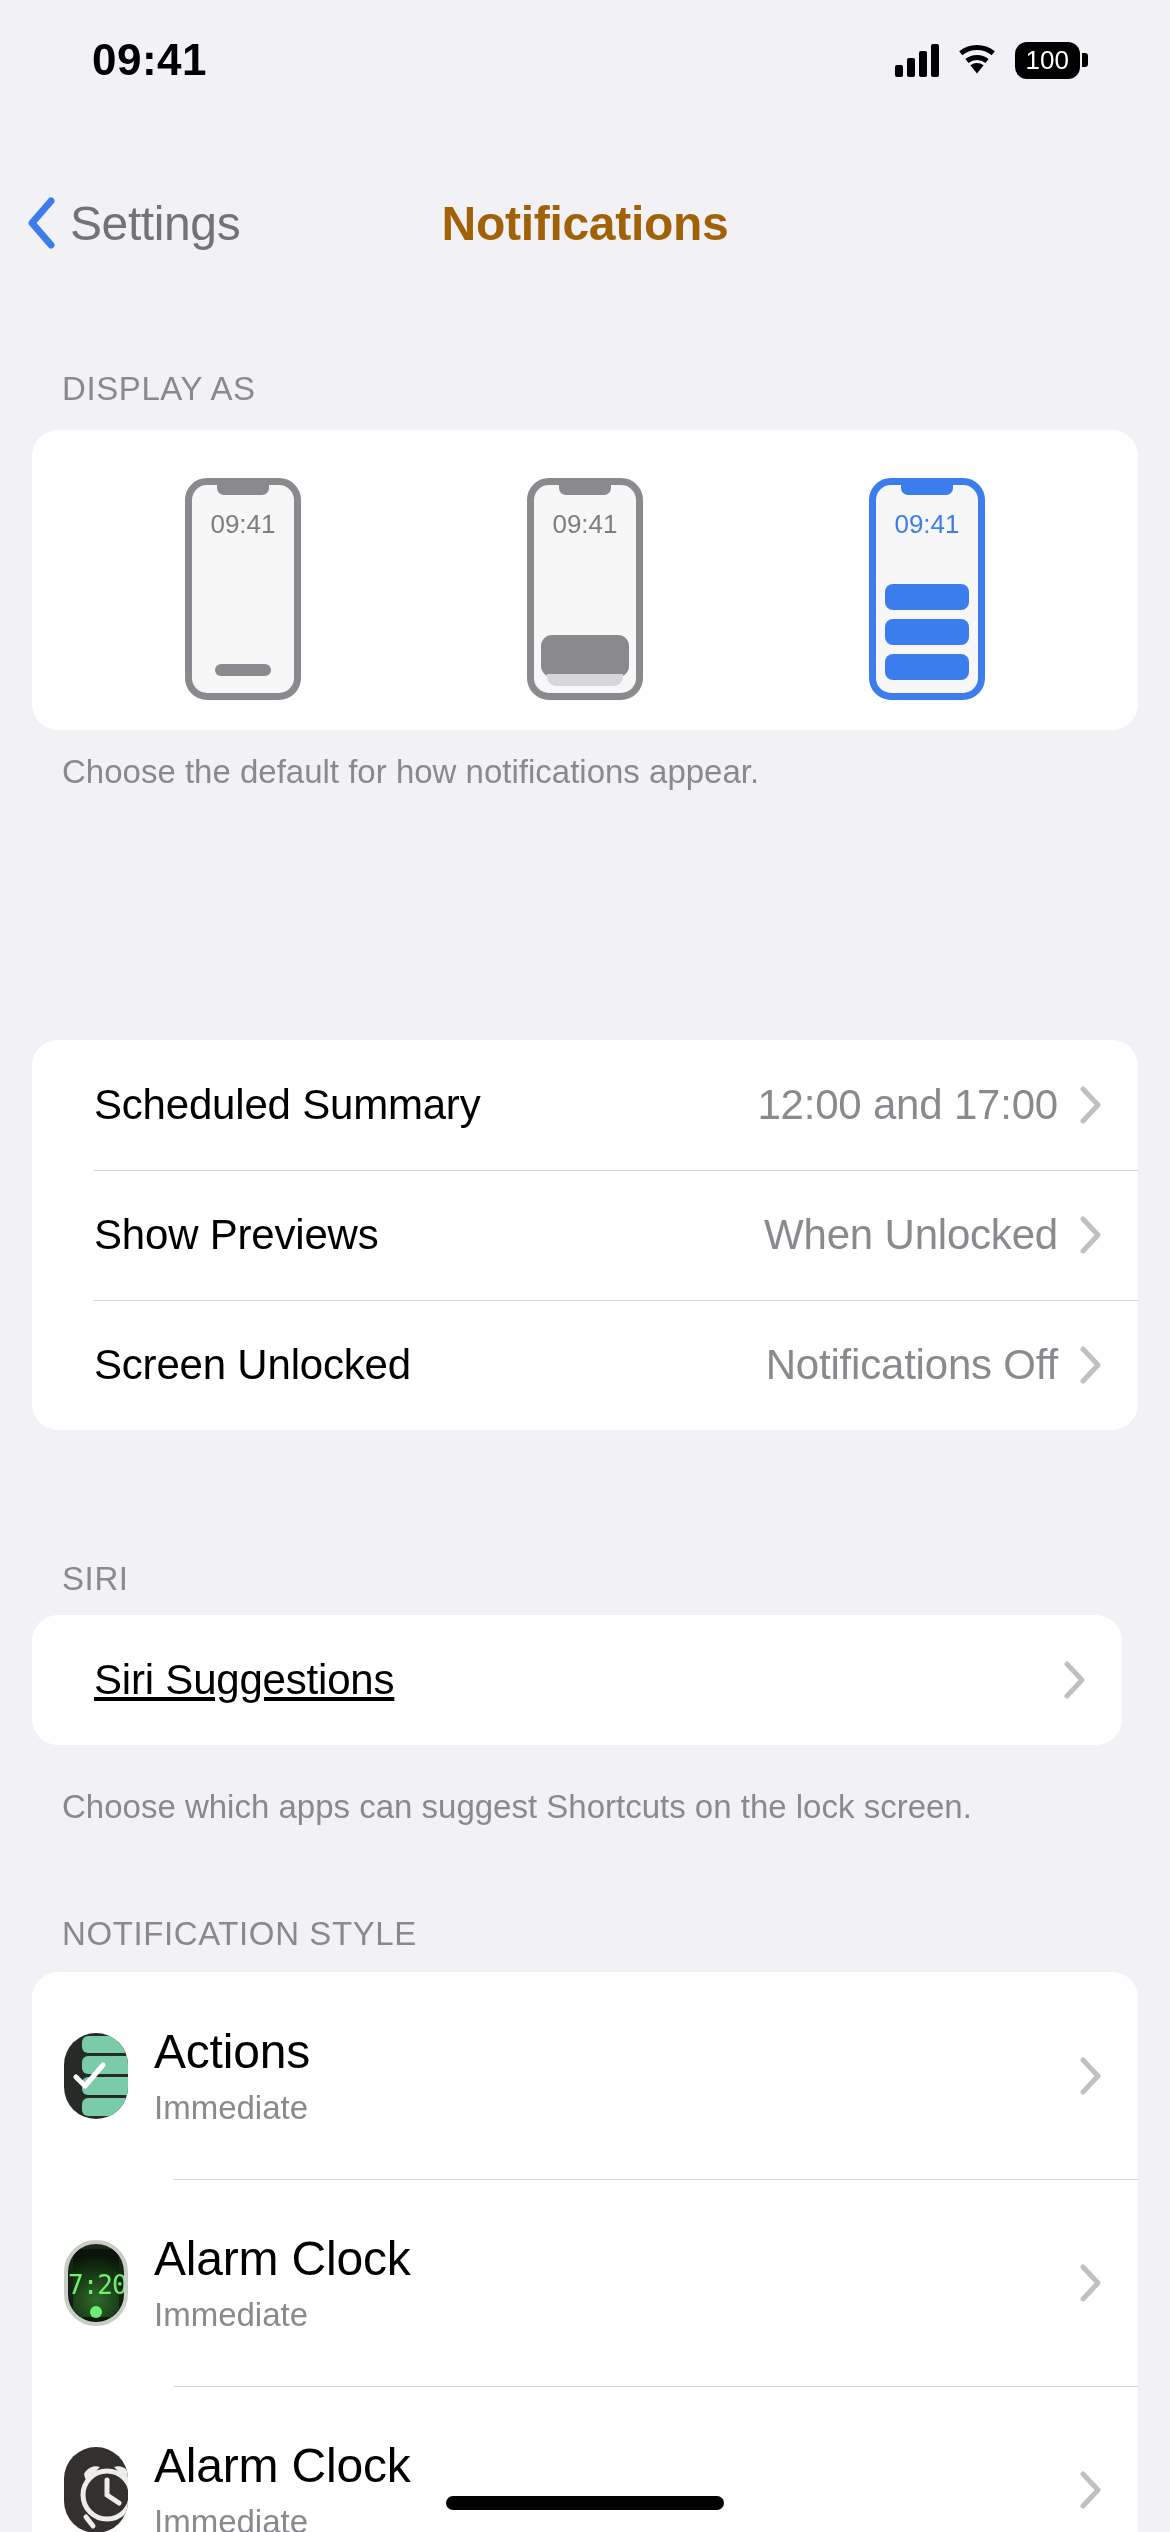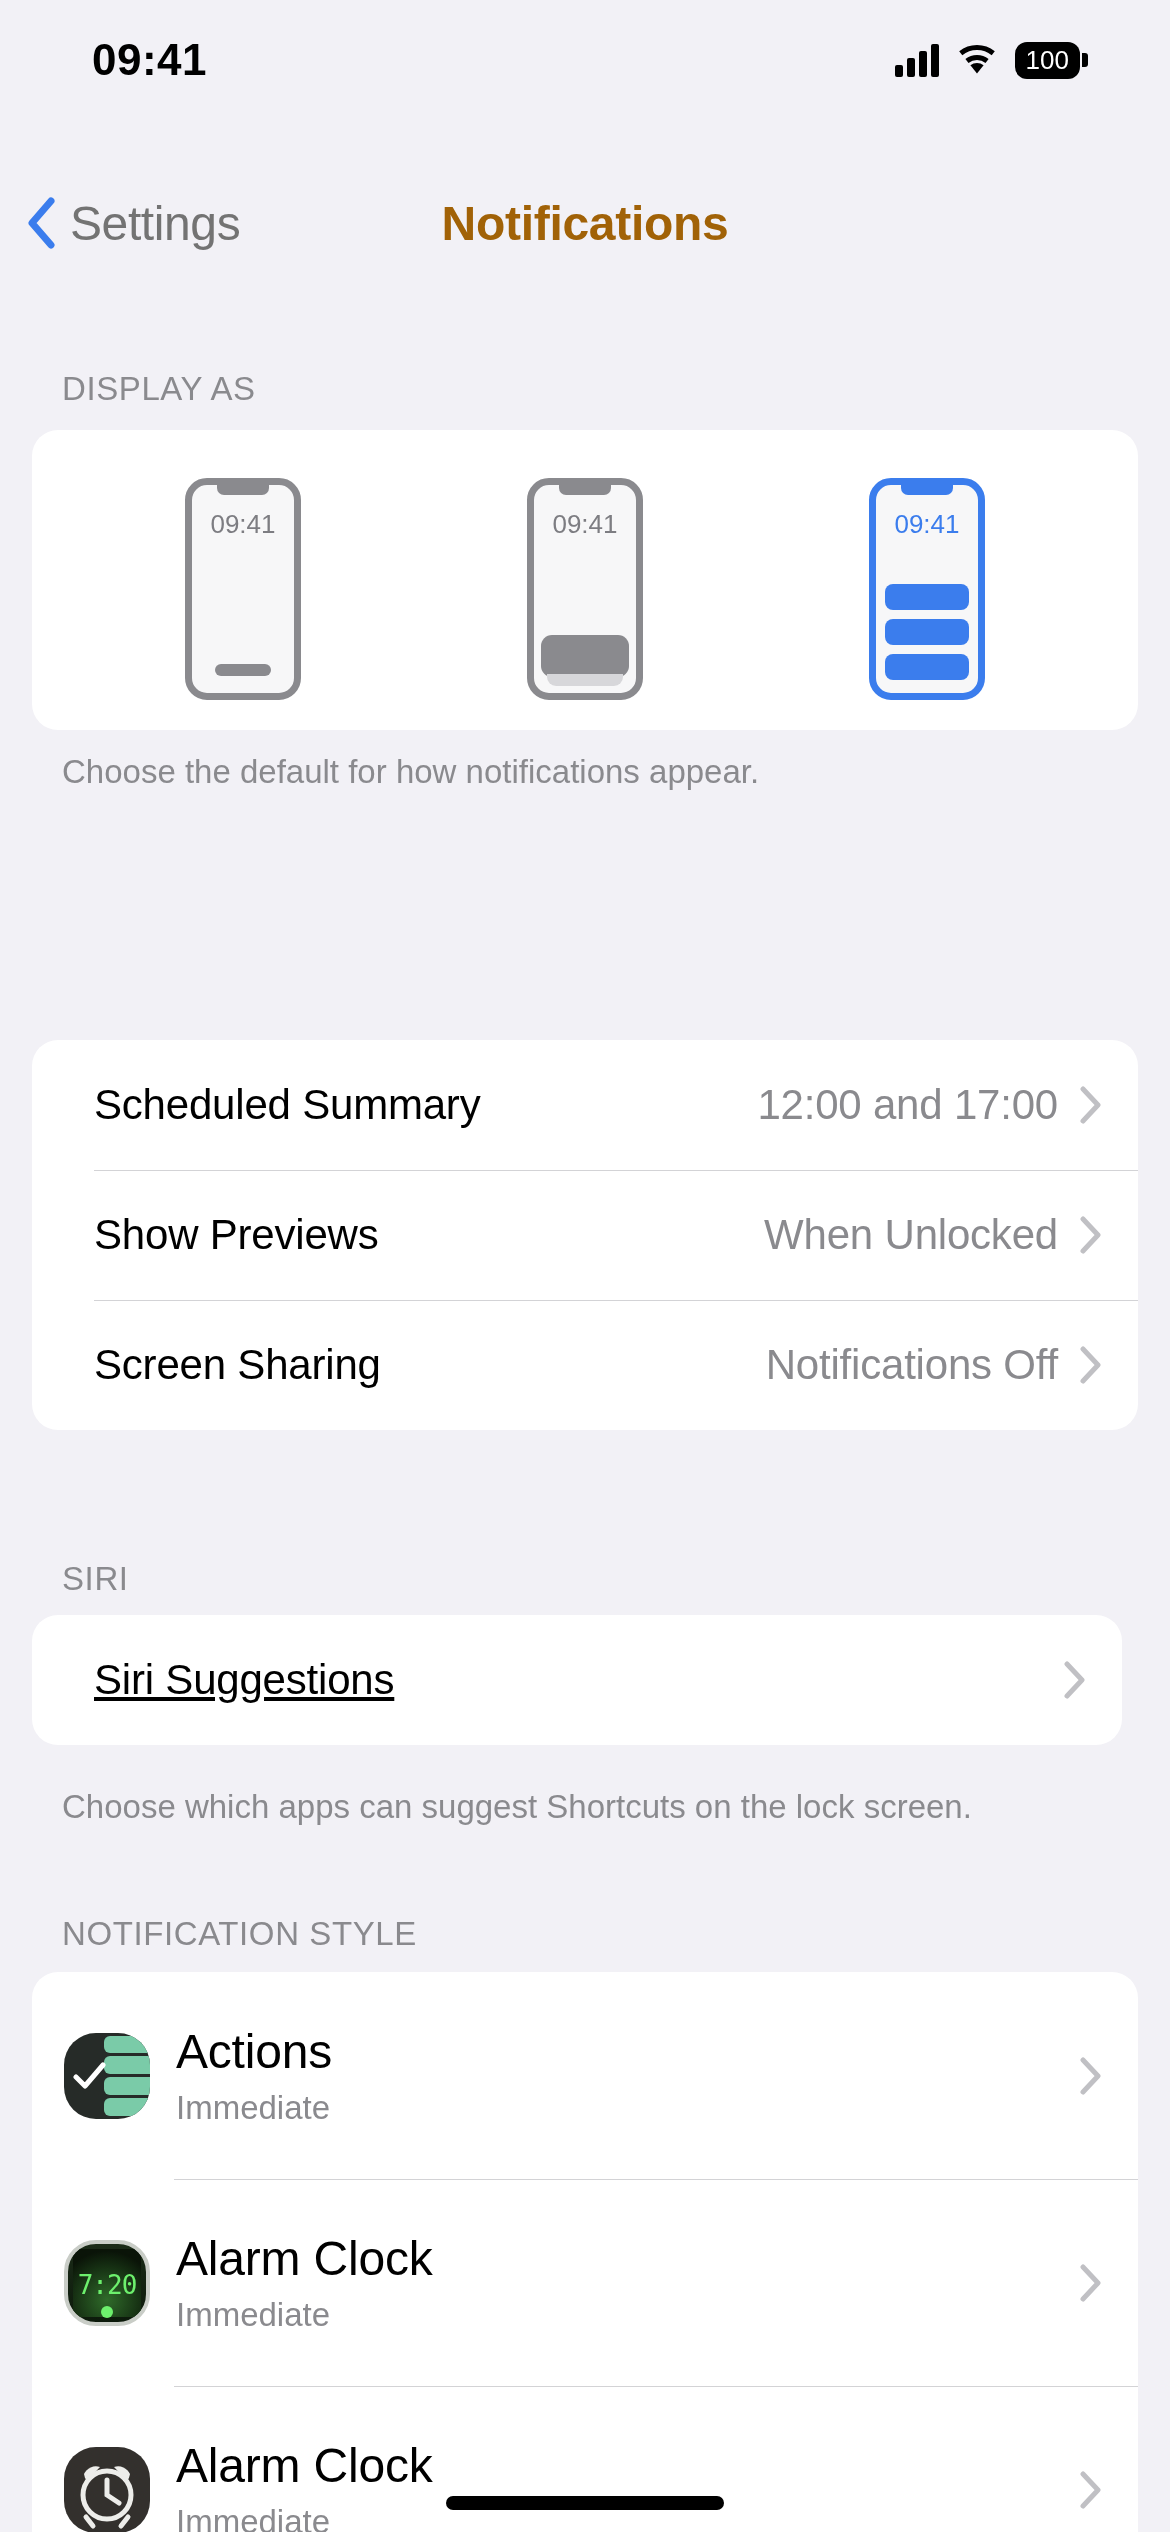--- a/index.html
+++ b/index.html
@@ -124,21 +124,21 @@
   
   #style-header { position: absolute; top: 1915px; left: 0; }
   #style-card { position: absolute; top: 1972px; left: 0; right: 0; border-radius: 26px 26px 0 0; }
   .app-row {
     display: flex; align-items: center; min-height: 207px;
     padding: 0 36px 0 32px; cursor: pointer; position: relative;
   }
   .app-row + .app-row:before {
     content: ""; position: absolute; top: 0; left: 142px; right: 0; height: 1px; background: #D3D3D6;
   }
-  .app-icon { width: 86px; height: 86px; border-radius: 32px; flex: none; margin-right: 26px; overflow: hidden; position: relative; }
+  .app-icon { width: 64px; height: 86px; border-radius: 32px; flex: none; margin-right: 26px; overflow: hidden; position: relative; }
   .app-text { display: flex; flex-direction: column; gap: 10px; }
   .app-name { font-size: 48px; color: #000; letter-spacing: -0.2px; }
   .app-sub { font-size: 33px; color: #8A8A8E; }
 
   
   .ic-actions { background: #262B28; }
   .ic-actions .bars { position: absolute; right: 0; top: 0; bottom: 0; width: 46px; display: flex; flex-direction: column; gap: 3px; padding: 3px 0; }
   .ic-actions .bars span { flex: 1; background: #7ACBA8; border-radius: 6px 0 0 6px; }
   .ic-actions .tick { position: absolute; left: 9px; top: 50%; transform: translateY(-50%); }
   
@@ -240,21 +240,21 @@
     </div>
     <div class="row">
       <span class="row-title">Show Previews</span>
       <span class="row-spacer"></span>
       <span class="row-value">When Unlocked</span>
       <svg class="chev" viewBox="0 0 22 38">
           <polyline points="3,3 18,19 3,35" fill="none" stroke="#C0C0C4" stroke-width="5" stroke-linecap="round" stroke-linejoin="round"></polyline>
         </svg>
     </div>
     <div class="row">
-      <span class="row-title">Screen Sharing</span>
+      <span class="row-title">Screen Unlocked</span>
       <span class="row-spacer"></span>
       <span class="row-value">Notifications Off</span>
       <svg class="chev" viewBox="0 0 22 38">
           <polyline points="3,3 18,19 3,35" fill="none" stroke="#C0C0C4" stroke-width="5" stroke-linecap="round" stroke-linejoin="round"></polyline>
         </svg>
     </div>
   </div>
 
   <div class="section-header" id="siri-header">SIRI</div>
   <div class="card" id="siri-card">

